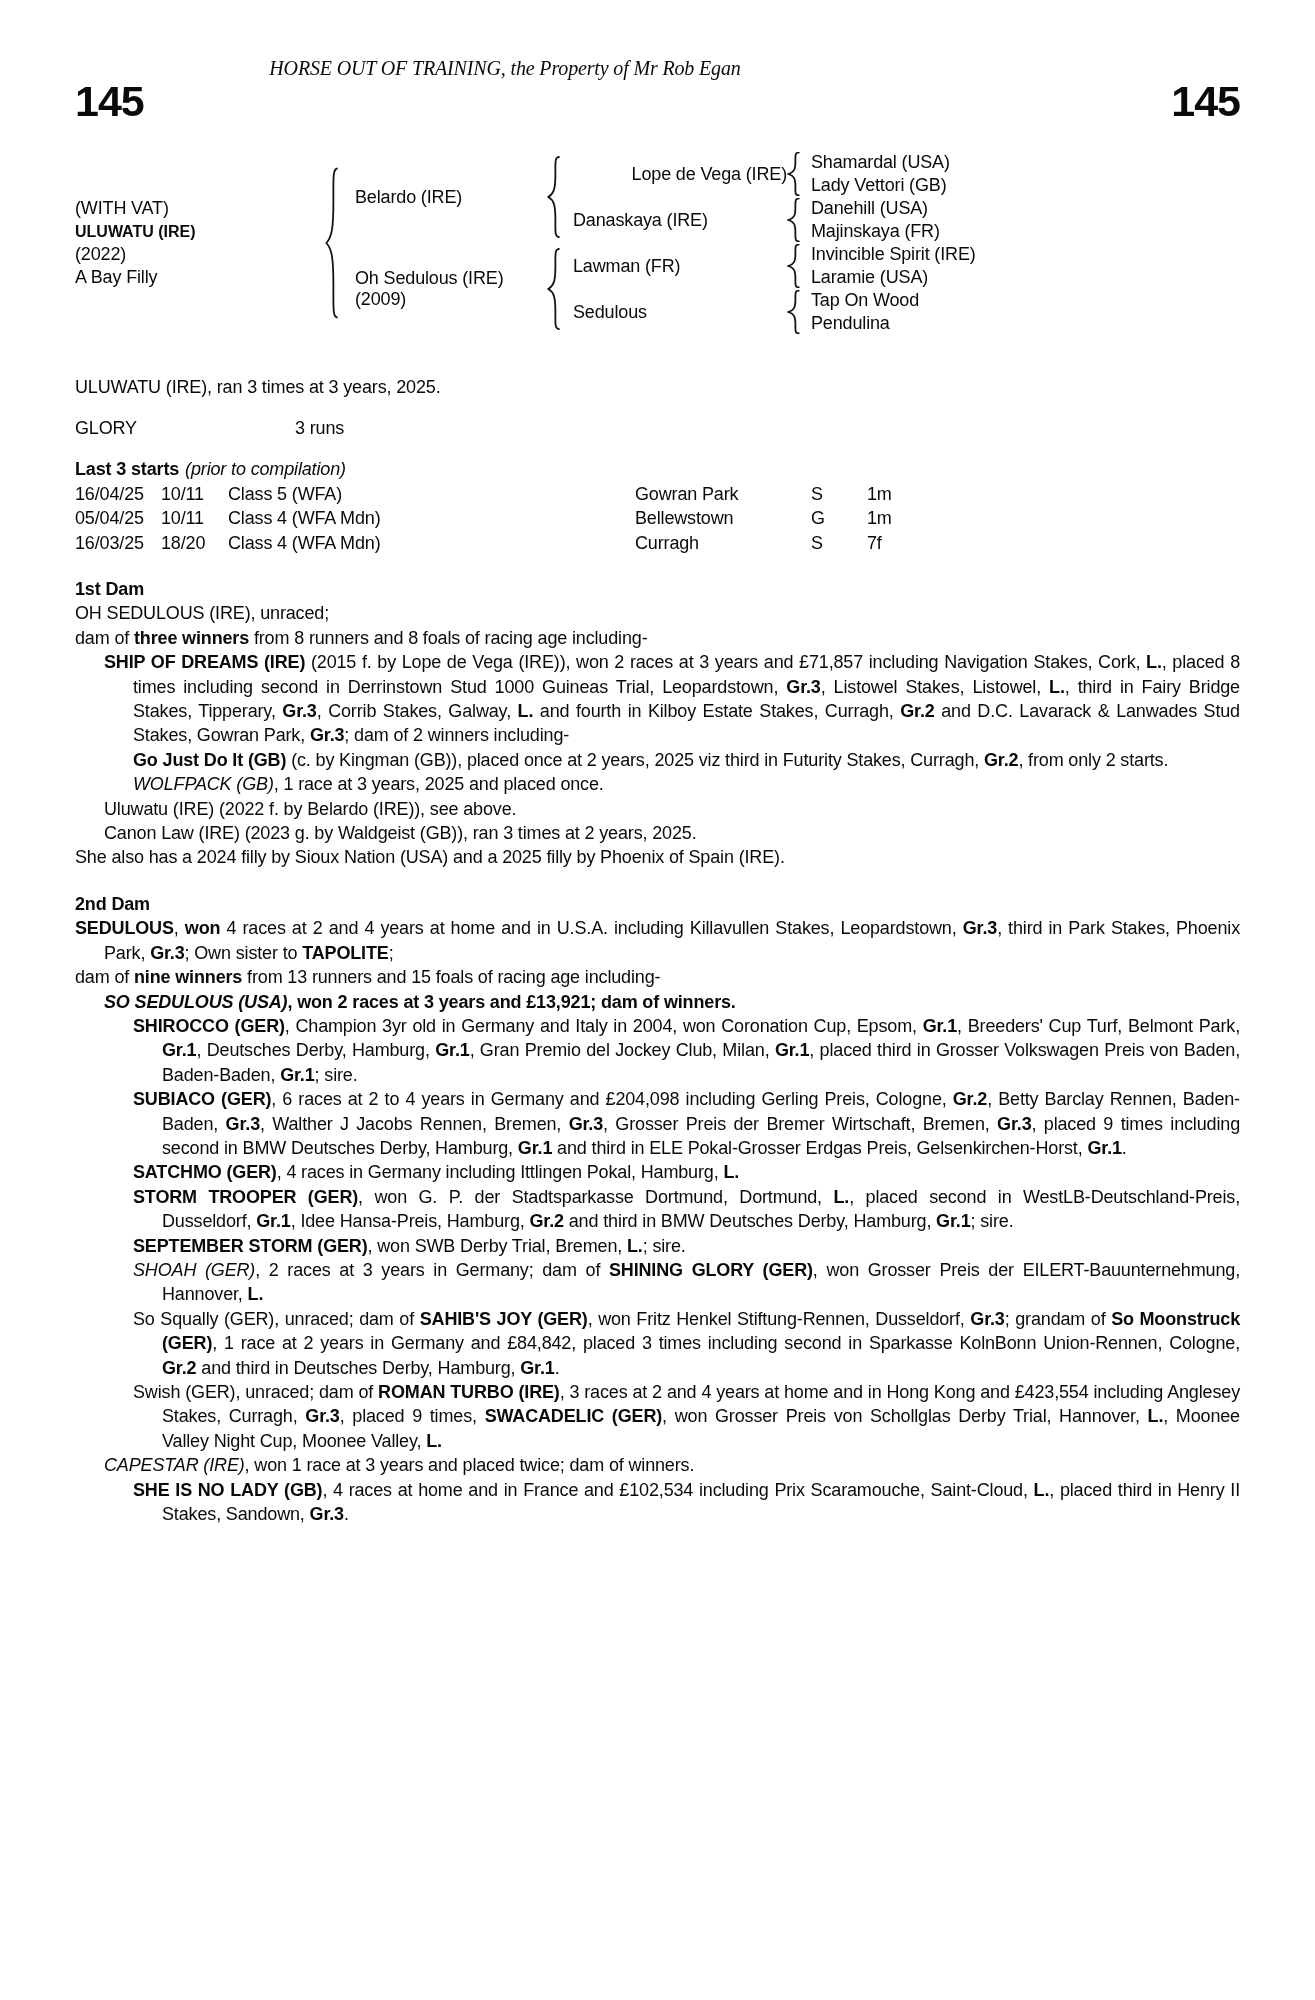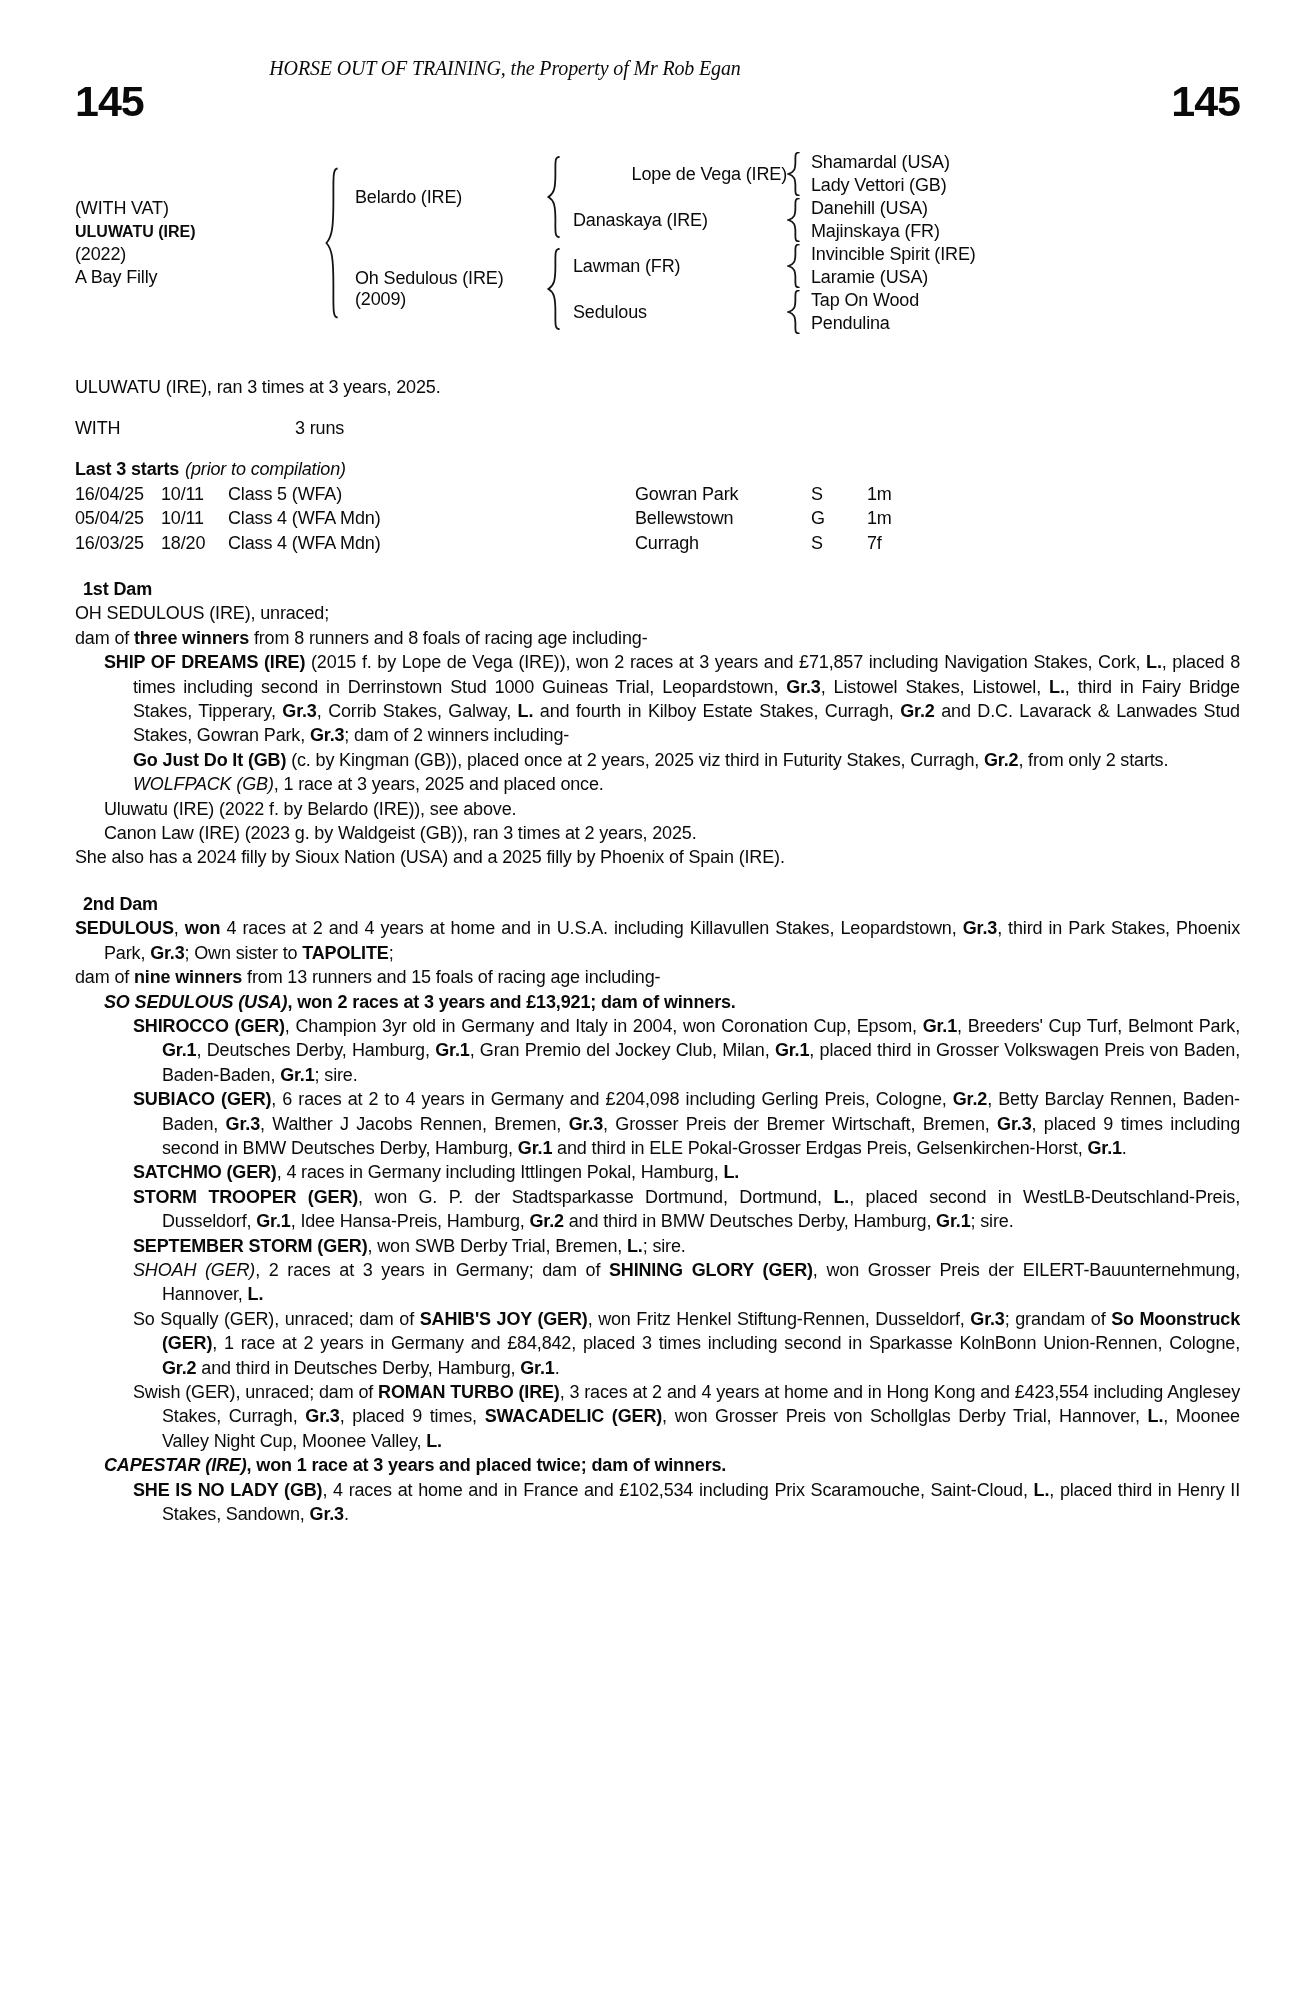--- a/index.html
+++ b/index.html
@@ -38,21 +38,21 @@
   .last-starts-head { margin-top: 17px; line-height: 24.5px; }
   .last-starts-head .note { font-style: italic; margin-left: 6px; }
   .race-row { display: flex; line-height: 24.5px; }
   .race-date { width: 86px; }
   .race-position { width: 67px; }
   .race-class { width: 407px; }
   .race-course { width: 176px; }
   .race-going { width: 56px; }
   .race-distance { flex: 1; }
 
-  .dam-heading { font-weight: bold; margin-top: 22px; line-height: 24.4px; margin-left: 8px; }
+  .dam-heading { font-weight: bold; margin-top: 22px; line-height: 24.4px; }
   .para { text-align: justify; line-height: 24.4px; }
   .b { font-weight: bold; }
   .i { font-style: italic; }
 </style>
 </head>
 <body>
 
 <div class="page">
 
   <div class="header-title">HORSE OUT OF TRAINING, the Property of Mr Rob Egan</div>
@@ -122,21 +122,21 @@
           <path d="M18 1 C11 1 12 7 12 22 C12 40 10 46 2 50 C10 54 12 60 12 78 C12 93 11 99 18 99" fill="none" stroke="#141414" stroke-width="1.8" vector-effect="non-scaling-stroke"></path>
         </svg>
       </div>
       <div class="ped-name" style="grid-area: 7 / 7 / 8;">Tap On Wood</div>
       <div class="ped-name" style="grid-area: 8 / 7 / 9;">Pendulina</div>
     </div>
 
   <div class="race-summary">ULUWATU (IRE), ran 3 times at 3 years, 2025.</div>
 
   <div class="surface-line">
-    <span class="surface-label">WITH</span>
+    <span class="surface-label">GLORY</span>
     <span>3 runs</span>
   </div>
 
   <div class="last-starts-head">
     <span class="b">Last 3 starts</span><span class="note i">(prior to compilation)</span>
   </div>
 
   <div>
       <div class="race-row">
         <span class="race-date">16/04/25</span>
@@ -179,17 +179,17 @@
       <div class="para" style="padding-left: 0px; text-indent: 0px;"><span>dam of </span><span class="b">nine winners</span><span> from 13 runners and 15 foals of racing age including-</span></div>
       <div class="para" style="padding-left: 58px; text-indent: -29px; font-weight: bold;"><span class="i">SO SEDULOUS (USA)</span><span>, won 2 races at 3 years and £13,921; dam of winners.</span></div>
       <div class="para" style="padding-left: 87px; text-indent: -29px;"><span class="b">SHIROCCO (GER)</span><span>, Champion 3yr old in Germany and Italy in 2004, won Coronation Cup, Epsom, </span><span class="b">Gr.1</span><span>, Breeders' Cup Turf, Belmont Park, </span><span class="b">Gr.1</span><span>, Deutsches Derby, Hamburg, </span><span class="b">Gr.1</span><span>, Gran Premio del Jockey Club, Milan, </span><span class="b">Gr.1</span><span>, placed third in Grosser Volkswagen Preis von Baden, Baden-Baden, </span><span class="b">Gr.1</span><span>; sire.</span></div>
       <div class="para" style="padding-left: 87px; text-indent: -29px;"><span class="b">SUBIACO (GER)</span><span>, 6 races at 2 to 4 years in Germany and £204,098 including Gerling Preis, Cologne, </span><span class="b">Gr.2</span><span>, Betty Barclay Rennen, Baden-Baden, </span><span class="b">Gr.3</span><span>, Walther J Jacobs Rennen, Bremen, </span><span class="b">Gr.3</span><span>, Grosser Preis der Bremer Wirtschaft, Bremen, </span><span class="b">Gr.3</span><span>, placed 9 times including second in BMW Deutsches Derby, Hamburg, </span><span class="b">Gr.1</span><span> and third in ELE Pokal-Grosser Erdgas Preis, Gelsenkirchen-Horst, </span><span class="b">Gr.1</span><span>.</span></div>
       <div class="para" style="padding-left: 87px; text-indent: -29px;"><span class="b">SATCHMO (GER)</span><span>, 4 races in Germany including Ittlingen Pokal, Hamburg, </span><span class="b">L.</span></div>
       <div class="para" style="padding-left: 87px; text-indent: -29px;"><span class="b">STORM TROOPER (GER)</span><span>, won G. P. der Stadtsparkasse Dortmund, Dortmund, </span><span class="b">L.</span><span>, placed second in WestLB-Deutschland-Preis, Dusseldorf, </span><span class="b">Gr.1</span><span>, Idee Hansa-Preis, Hamburg, </span><span class="b">Gr.2</span><span> and third in BMW Deutsches Derby, Hamburg, </span><span class="b">Gr.1</span><span>; sire.</span></div>
       <div class="para" style="padding-left: 87px; text-indent: -29px;"><span class="b">SEPTEMBER STORM (GER)</span><span>, won SWB Derby Trial, Bremen, </span><span class="b">L.</span><span>; sire.</span></div>
       <div class="para" style="padding-left: 87px; text-indent: -29px;"><span class="i">SHOAH (GER)</span><span>, 2 races at 3 years in Germany; dam of </span><span class="b">SHINING GLORY (GER)</span><span>, won Grosser Preis der EILERT-Bauunternehmung, Hannover, </span><span class="b">L.</span></div>
       <div class="para" style="padding-left: 87px; text-indent: -29px;"><span>So Squally (GER), unraced; dam of </span><span class="b">SAHIB'S JOY (GER)</span><span>, won Fritz Henkel Stiftung-Rennen, Dusseldorf, </span><span class="b">Gr.3</span><span>; grandam of </span><span class="b">So Moonstruck (GER)</span><span>, 1 race at 2 years in Germany and £84,842, placed 3 times including second in Sparkasse KolnBonn Union-Rennen, Cologne, </span><span class="b">Gr.2</span><span> and third in Deutsches Derby, Hamburg, </span><span class="b">Gr.1</span><span>.</span></div>
       <div class="para" style="padding-left: 87px; text-indent: -29px;"><span>Swish (GER), unraced; dam of </span><span class="b">ROMAN TURBO (IRE)</span><span>, 3 races at 2 and 4 years at home and in Hong Kong and £423,554 including Anglesey Stakes, Curragh, </span><span class="b">Gr.3</span><span>, placed 9 times, </span><span class="b">SWACADELIC (GER)</span><span>, won Grosser Preis von Schollglas Derby Trial, Hannover, </span><span class="b">L.</span><span>, Moonee Valley Night Cup, Moonee Valley, </span><span class="b">L.</span></div>
-      <div class="para" style="padding-left: 58px; text-indent: -29px; font-weight: bold;"><span class="i">CAPESTAR (IRE)</span><span>, won 1 race at 3 years and placed twice; dam of winners.</span></div>
+      <div class="para" style="padding-left: 58px; text-indent: -29px;"><span class="i">CAPESTAR (IRE)</span><span>, won 1 race at 3 years and placed twice; dam of winners.</span></div>
       <div class="para" style="padding-left: 87px; text-indent: -29px;"><span class="b">SHE IS NO LADY (GB)</span><span>, 4 races at home and in France and £102,534 including Prix Scaramouche, Saint-Cloud, </span><span class="b">L.</span><span>, placed third in Henry II Stakes, Sandown, </span><span class="b">Gr.3</span><span>.</span></div>
     </div>
 
 </div>
 
 </body></html>

